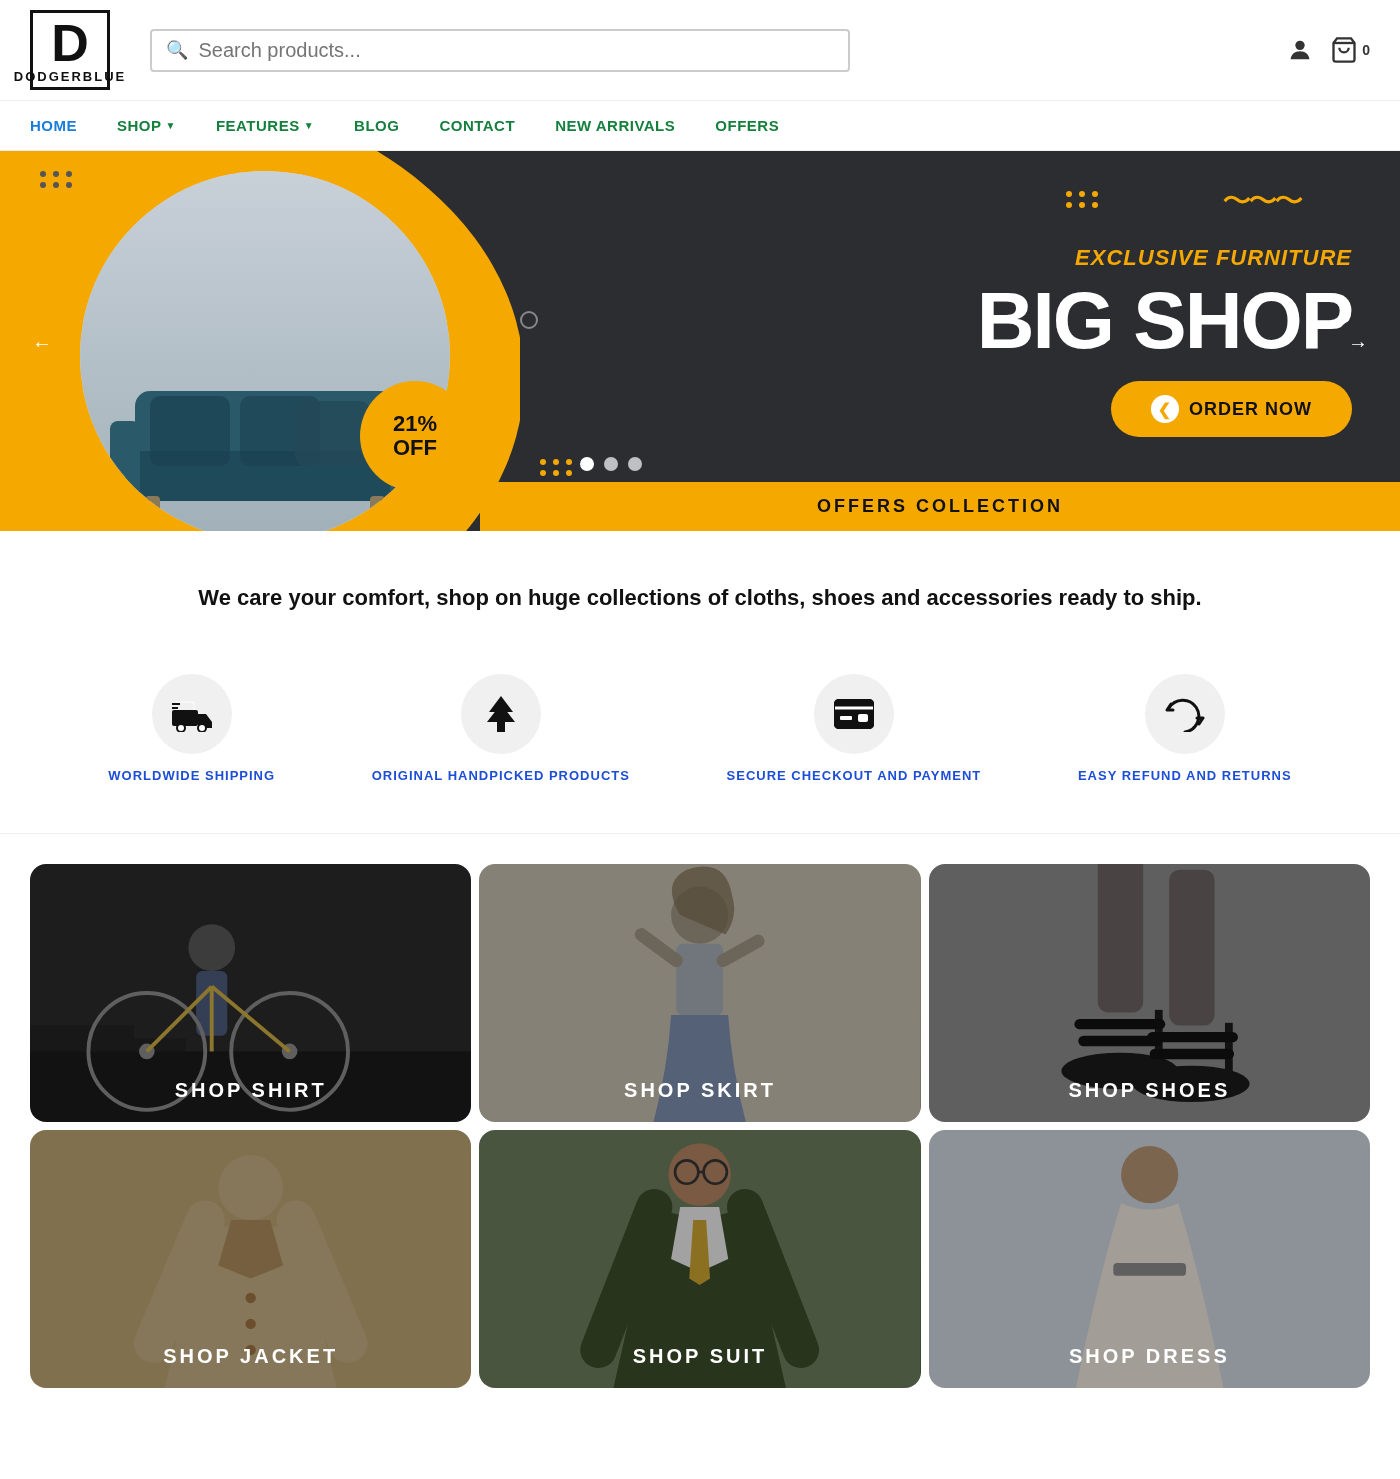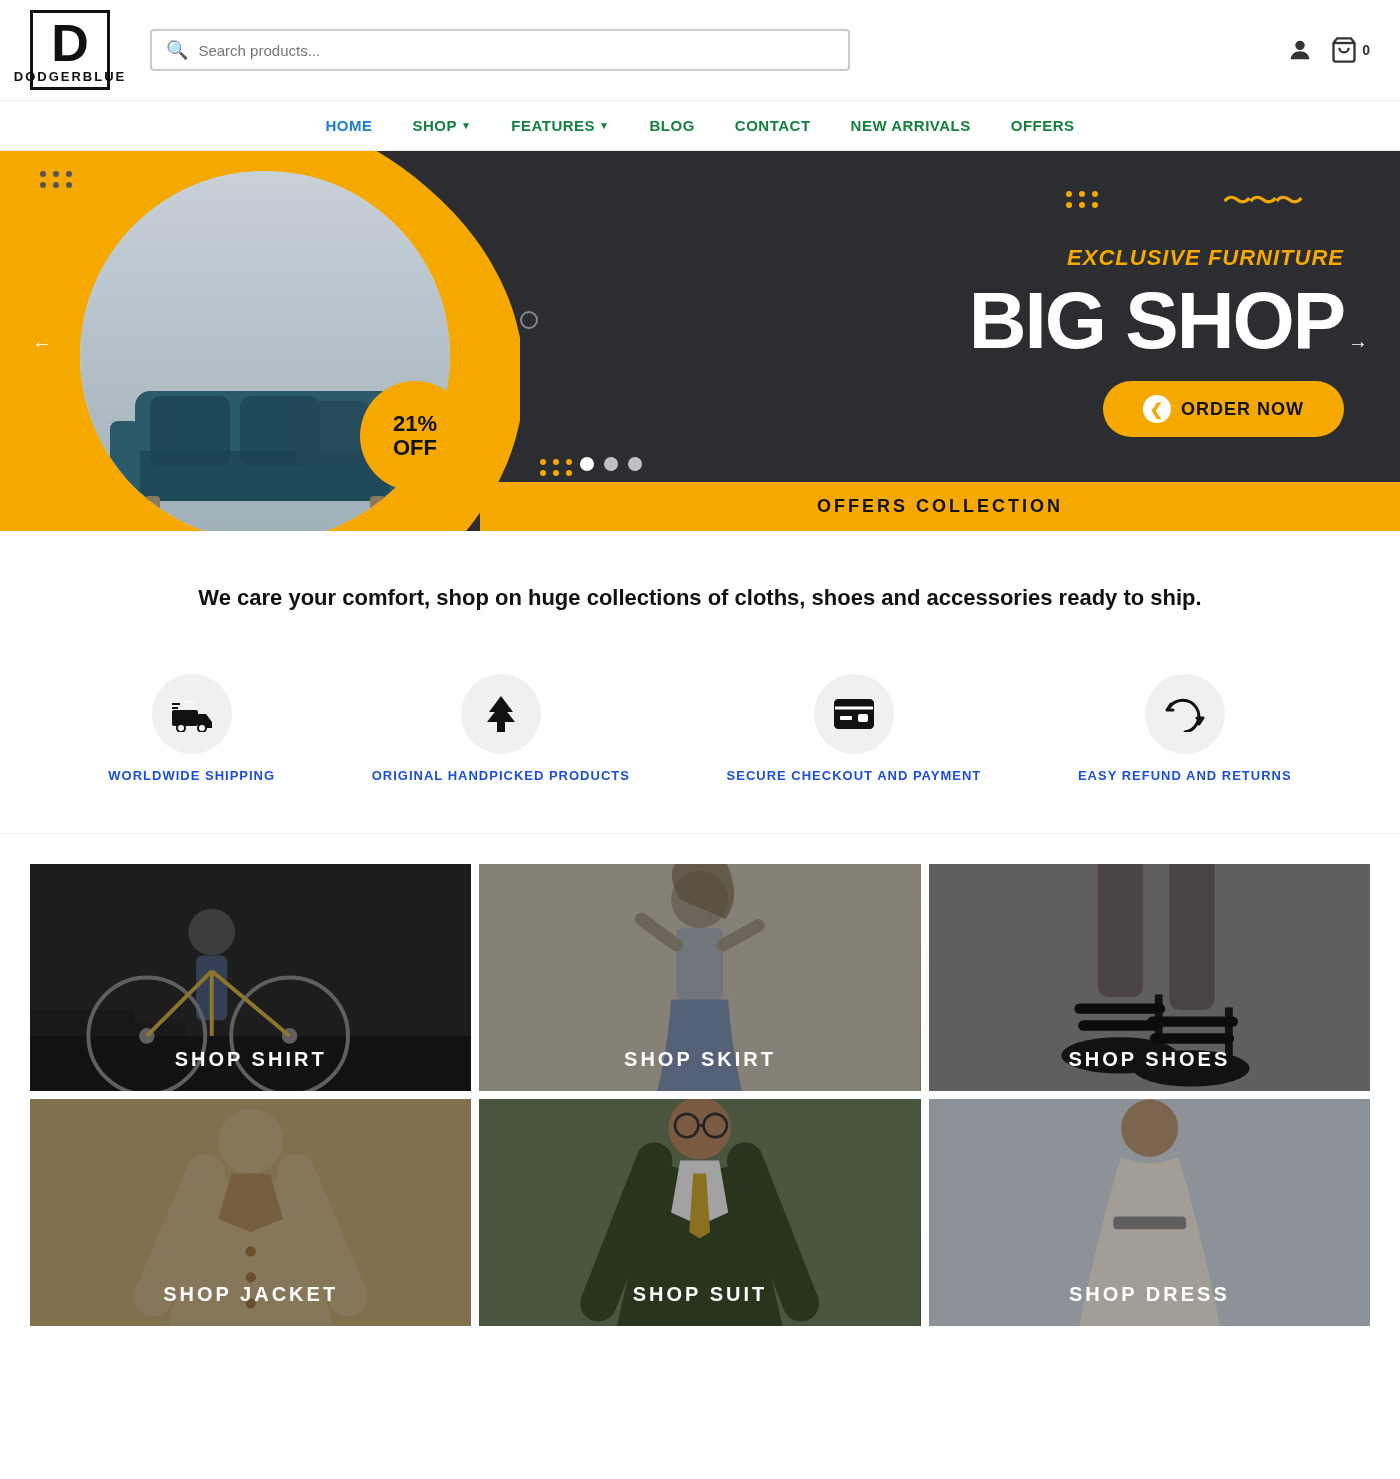--- a/index.html
+++ b/index.html
@@ -42,21 +42,21 @@
       display: flex;
       align-items: center;
       border: 2px solid #ccc;
       border-radius: 4px;
       padding: 8px 14px;
       gap: 10px;
     }
     .search-bar input {
       border: none;
       outline: none;
-      font-size: 15px;
+      font-size: 20px;
       width: 100%;
       color: #c2410c;
     }
     .search-icon-svg { color: #666; font-size: 18px; }
     .header-icons {
       display: flex;
       align-items: center;
       gap: 16px;
       margin-left: auto;
     }
@@ -73,25 +73,24 @@
     .cart-count {
       font-size: 14px;
       font-weight: bold;
       color: #333;
     }
 
     
     .nav {
       display: flex;
       align-items: center;
-      padding: 0 42px;
+      padding: 0 30px;
       border-bottom: 1px solid #eee;
       gap: 40px;
       height: 50px;
-      justify-content: center;
     }
     .nav-item {
       font-size: 15px;
       font-weight: 600;
       color: #15803d;
       cursor: pointer;
       text-transform: uppercase;
       letter-spacing: 0.5px;
       display: flex;
       align-items: center;
@@ -156,21 +155,21 @@
       justify-content: center;
       font-weight: 900;
       color: #111;
       font-size: 22px;
       line-height: 1.1;
       z-index: 10;
     }
 
     .hero-right {
       position: absolute;
-      right: 56px;
+      right: 48px;
       top: 0;
       height: 100%;
       display: flex;
       flex-direction: column;
       justify-content: center;
       align-items: flex-end;
       gap: 10px;
     }
     .exclusive-text {
       font-size: 22px;
@@ -329,23 +328,24 @@
 
     
     .shop-grid {
       display: grid;
       grid-template-columns: 1fr 1fr 1fr;
       gap: 8px;
       padding: 30px 30px 8px;
     }
     .shop-card {
       position: relative;
-      height: 227px;
+      height: 258px;
       overflow: hidden;
       cursor: pointer;
+      border-radius: 16px;
     }
     .shop-card-bg {
       width: 100%;
       height: 100%;
       background-size: cover;
       background-position: center;
       filter: brightness(0.7);
       transition: transform 0.3s;
     }
     .shop-card-label {

